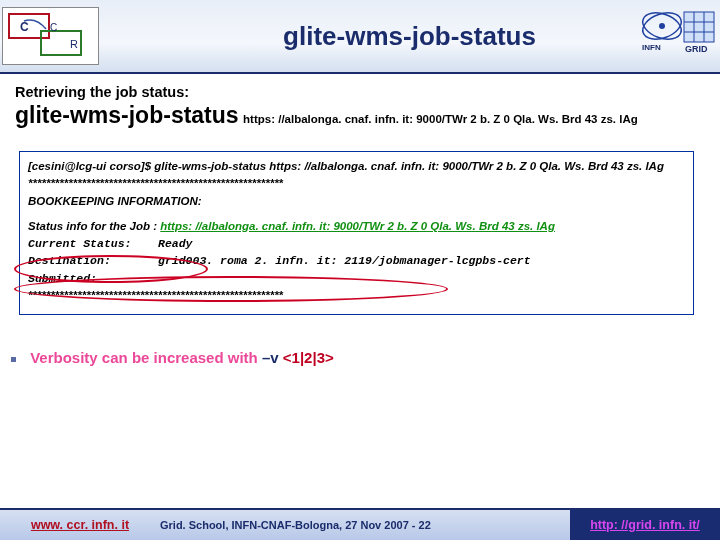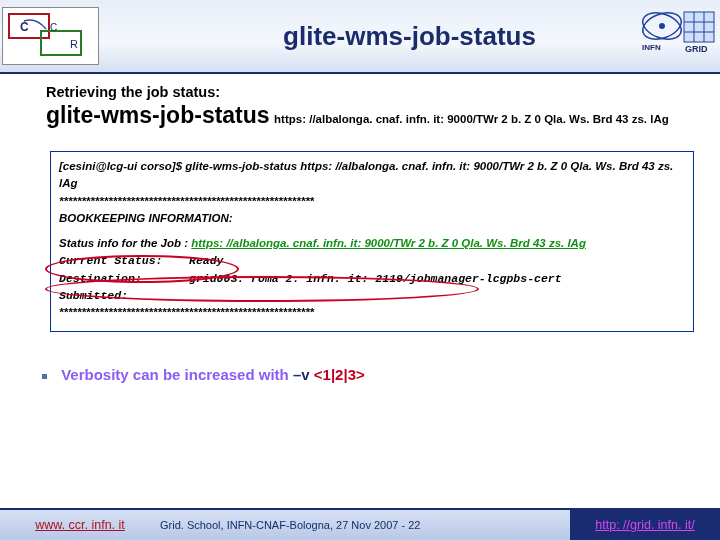--- a/index.html
+++ b/index.html
@@ -40,22 +40,21 @@
   }
   .logo-right svg { width: 76px; height: 48px; }
   .title {
     flex: 1;
     text-align: center;
     font-size: 26px;
     font-weight: bold;
     color: #1a2c6b;
   }
   .content {
-    padding: 10px 22px 0 6px;
-    margin-left: 40px;
+    padding: 10px 22px 0 15px;
   }
   .retrieve {
     font-size: 14.5px;
     font-weight: bold;
     color: #000;
   }
   .cmd-line {
     margin-top: 2px;
   }
   .cmd {
@@ -91,41 +90,41 @@
     position: absolute;
     border: 2px solid #cc0022;
     border-radius: 50% / 50%;
     pointer-events: none;
   }
   .verbosity {
     margin-top: 34px;
     font-size: 15px;
     font-weight: bold;
   }
-  .verbosity .black { color:#8b5cf6; }
+  .verbosity .black { color:#ec4899; }
   .verbosity .navy { color:#1a2c6b; }
   .verbosity .red { color:#c00020; }
   .bullet {
     display:inline-block;
     width:5px; height:5px;
     background:#5a6aa5;
     vertical-align: middle;
     margin-right: 10px;
     margin-left:-4px;
   }
   .footer-band {
     position: absolute;
     left: 0; right: 0; bottom: 0;
     height: 30px;
     background: linear-gradient(to bottom, #d6e0f2, #b8c8e8);
     border-top: 2px solid #1a2c6b;
     display: flex;
     align-items: center;
     font-size: 12.5px;
-    font-weight: normal;
+    font-weight: bold;
   }
   .footer-left {
     width: 160px;
     text-align: center;
     color: #b01020;
   }
   .footer-left a { color:#b01020; text-decoration: underline; }
   .footer-mid {
     flex: 1;
     text-align: left;

